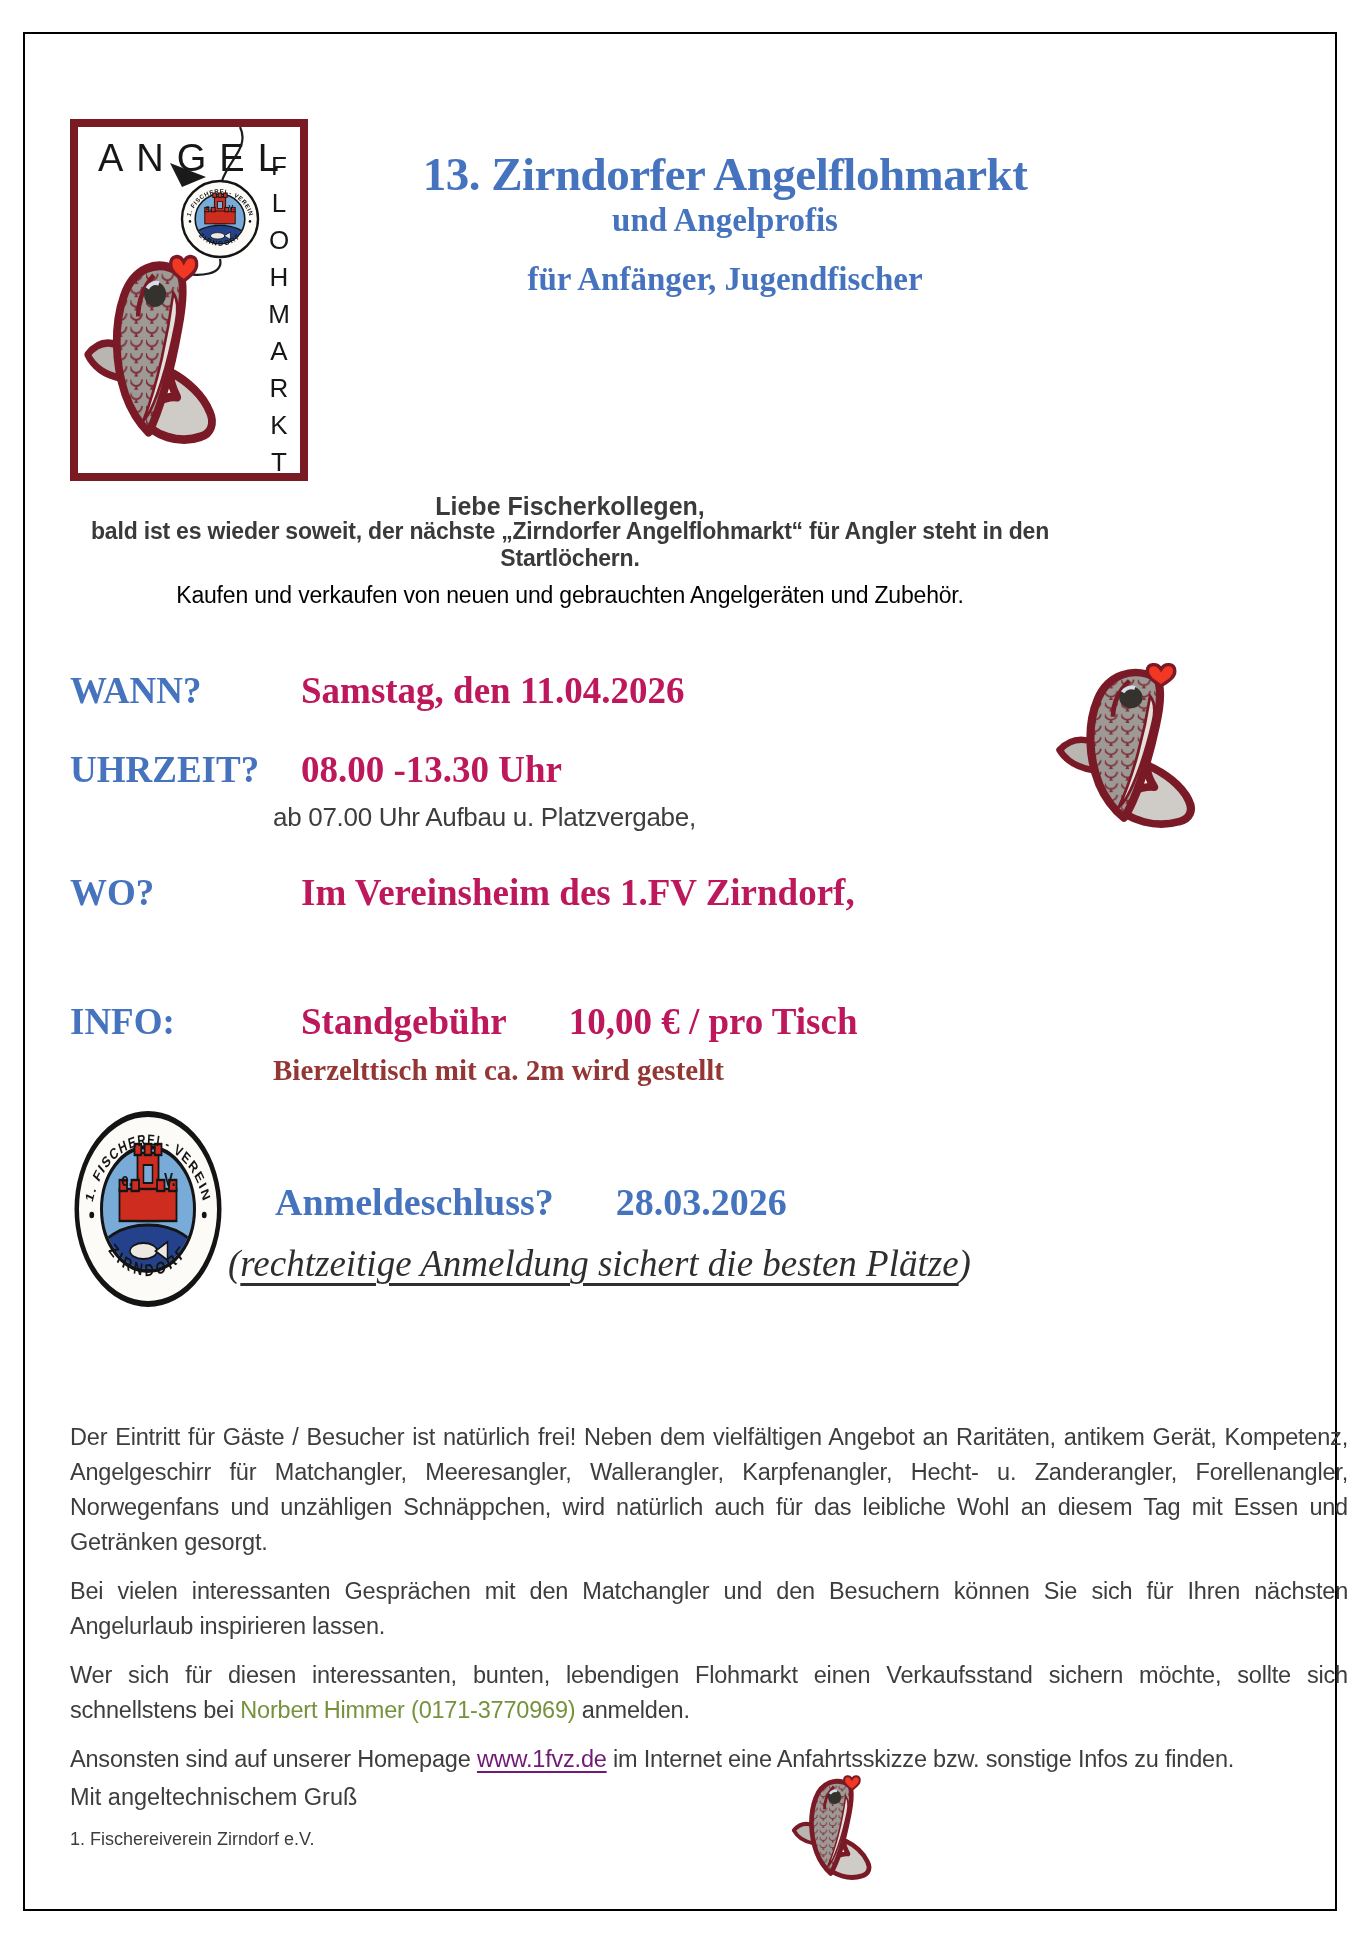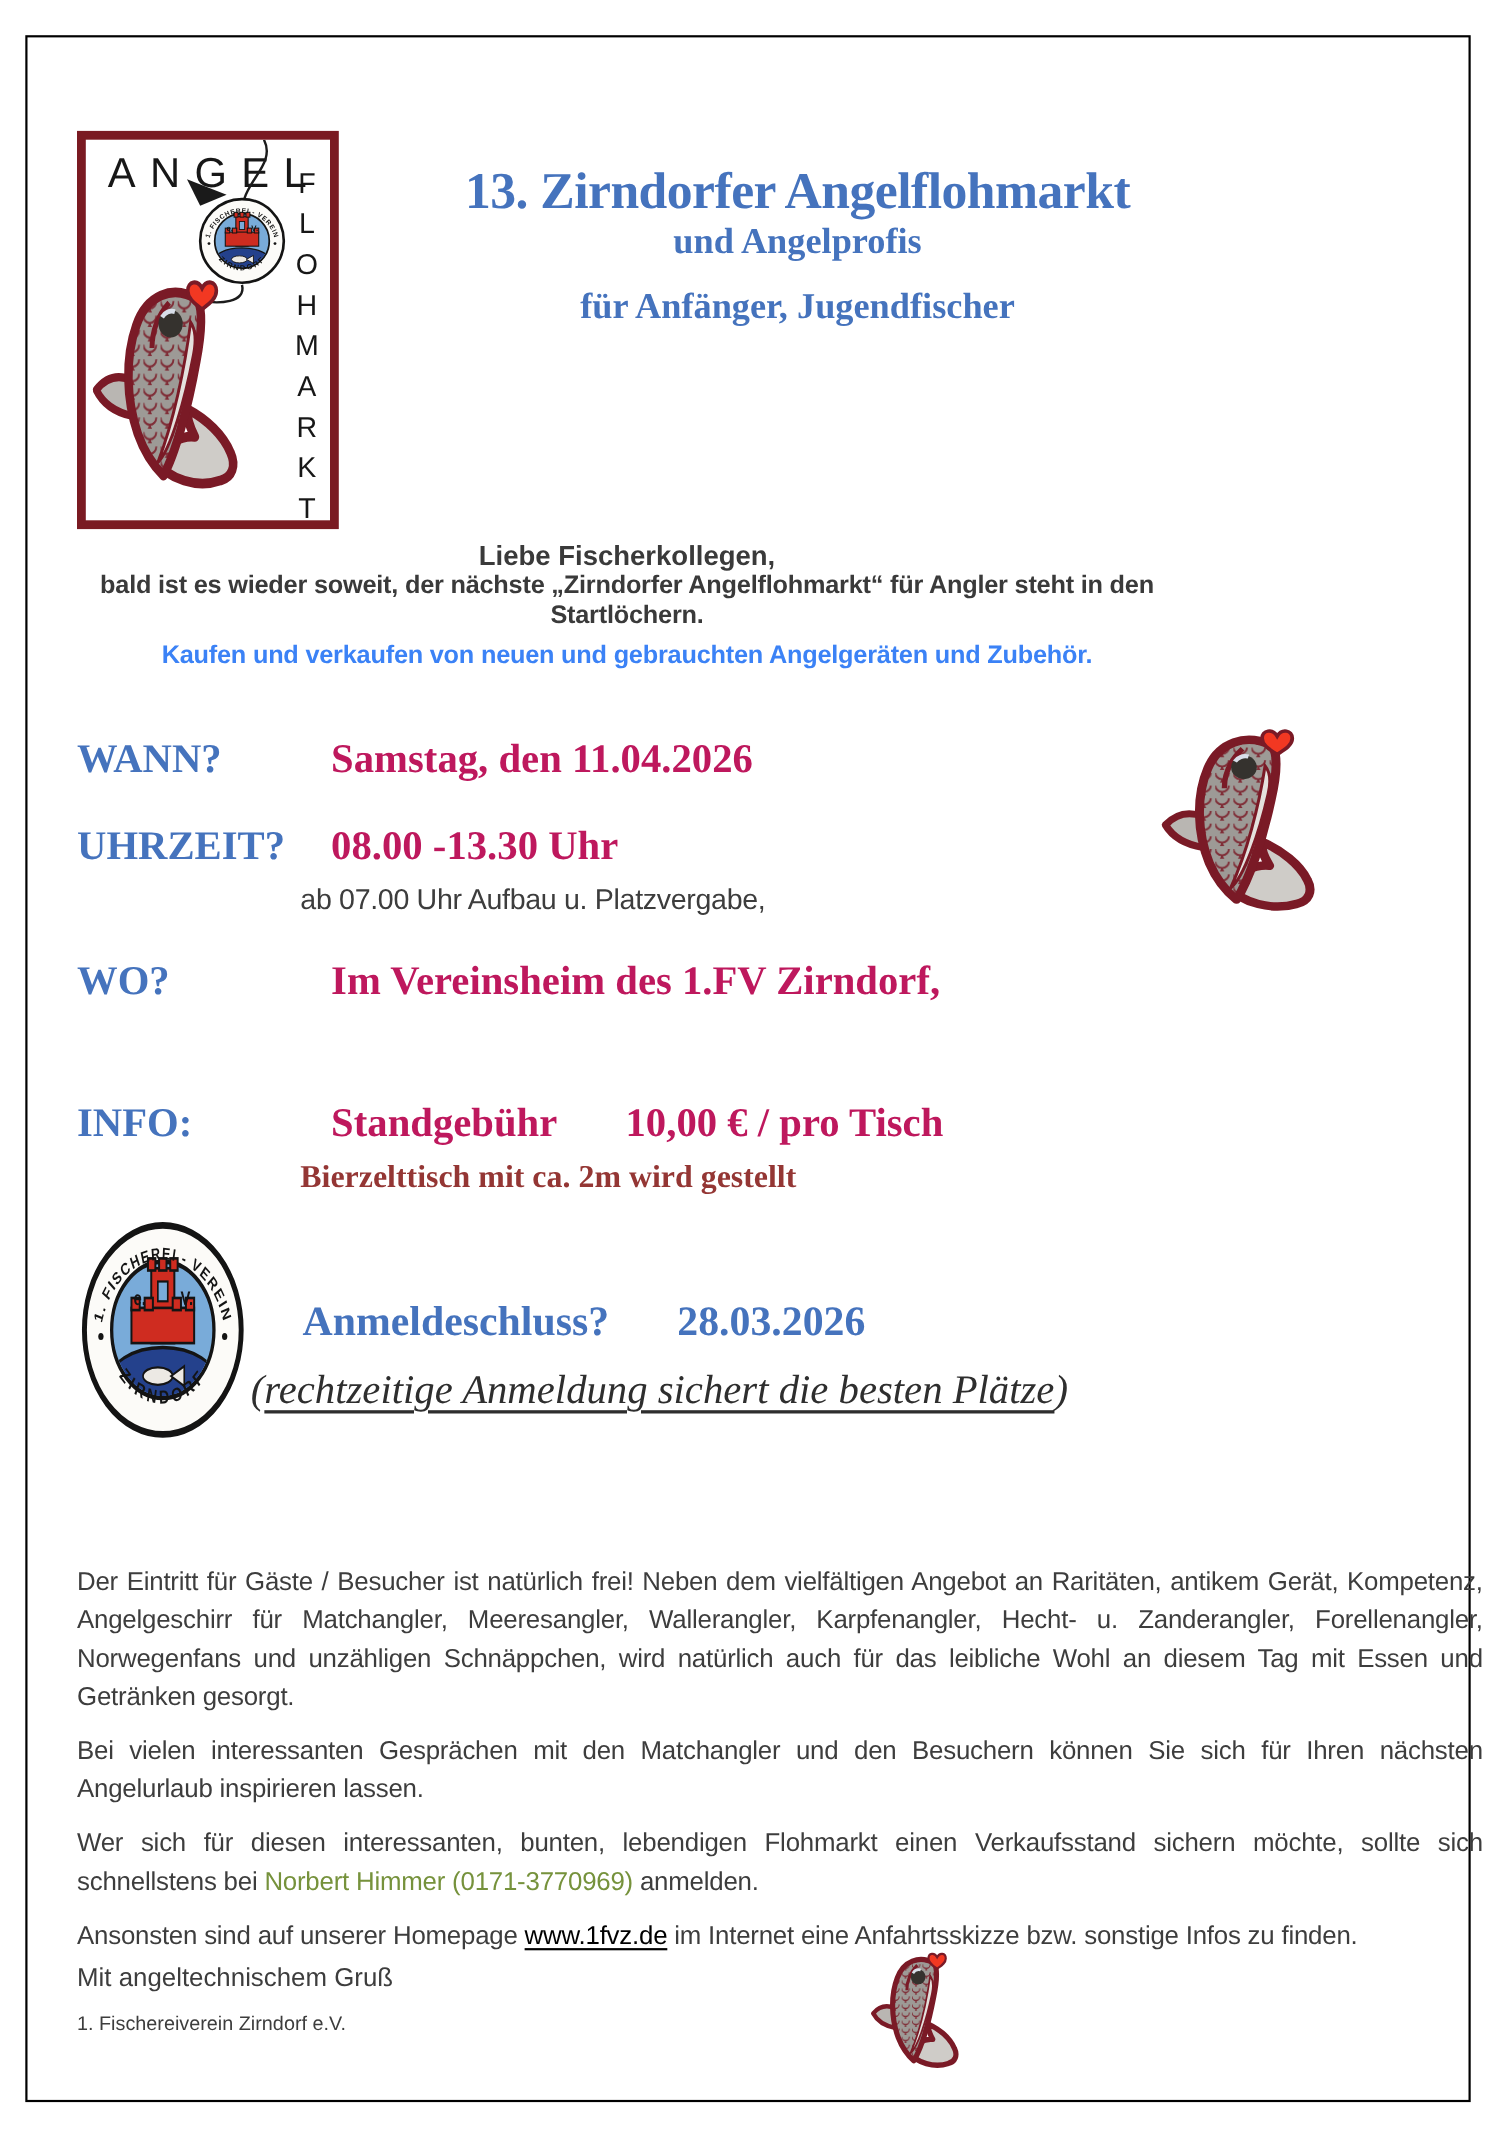--- a/index.html
+++ b/index.html
@@ -38,21 +38,21 @@
   }
   .page-subtitle{
     font-family:"Liberation Serif", serif;font-weight:bold;font-size:33px;
     color:#4573bd;line-height:1.3;
   }
   .page-subtitle.first{margin-top:16px;}
   
   .center-line{position:absolute;left:25px;width:1040px;text-align:center;}
   .salutation{top:458px;font-weight:bold;font-size:25px;color:#3a3a3a;}
   .intro1{top:484px;font-weight:bold;font-size:23px;color:#3a3a3a;letter-spacing:-0.2px;}
-  .intro2{top:548px;font-weight:bold;font-size:23px;color:#3b82f6;letter-spacing:-0.2px;}
+  .intro2{top:548px;font-weight:normal;font-size:23px;color:#000000;letter-spacing:-0.2px;}
   
   .detail-label{
     position:absolute;left:45px;font-family:"Liberation Serif", serif;
     font-weight:bold;font-size:37px;color:#4573bd;
   }
   .detail-value{
     position:absolute;left:240px;font-family:"Liberation Serif", serif;
     font-weight:bold;font-size:37px;color:#be185d;white-space:nowrap;margin-left:36px;
   }
   .detail-note{
@@ -83,21 +83,21 @@
   
   .body-par{
     position:absolute;left:45px;width:1278px;font-size:23.5px;line-height:35px;
     color:#3d3d3d;text-align:justify;letter-spacing:-0.2px;
   }
   .p1{top:1362px;}
   .p2{top:1516px;}
   .p3{top:1600px;}
   .p4{top:1684px;text-align:left;}
   .contact-name{color:#76923C;}
-  .link-green{color:#000000;text-decoration:underline;text-underline-offset:4px;cursor:pointer;}
+  .link-green{color:#701a75;text-decoration:underline;text-underline-offset:4px;cursor:pointer;}
   .closing1{position:absolute;left:45px;top:1750px;font-size:23.5px;color:#3d3d3d;}
   .closing2{position:absolute;left:45px;top:1795px;font-size:18px;color:#3d3d3d;}
   .bottom-fish{position:absolute;left:757px;top:1733px;width:110px;height:130px;}
 </style>
 </head>
 <body>
 
 <svg width="0" height="0" style="position:absolute" aria-hidden="true">
   <defs>
     <pattern id="scalePat" width="12" height="9" patternUnits="userSpaceOnUse">

